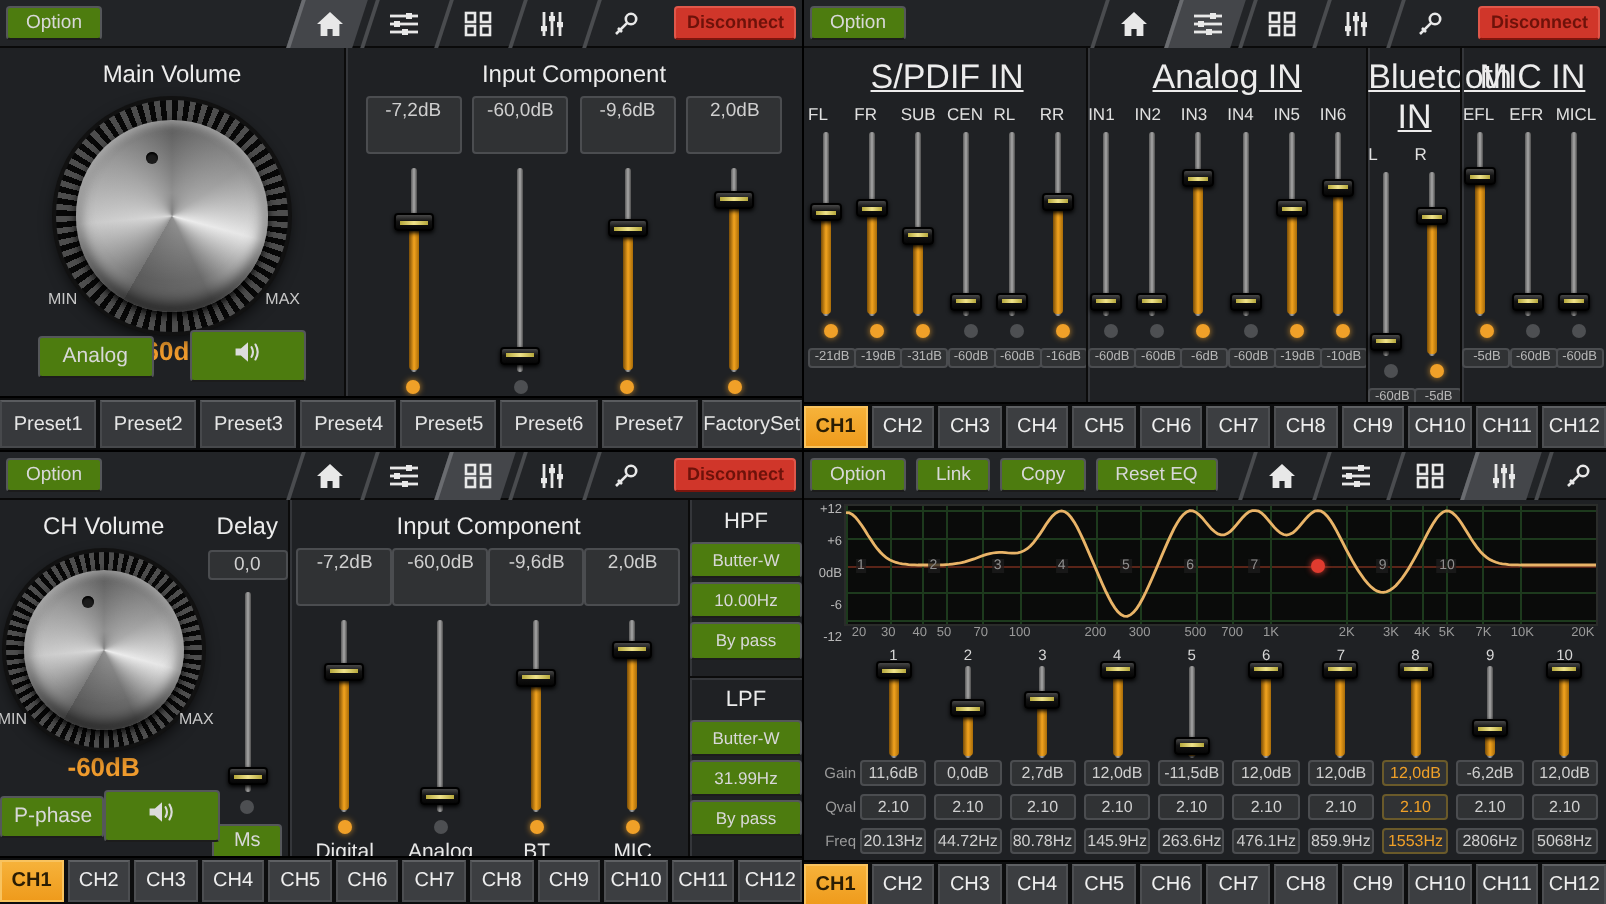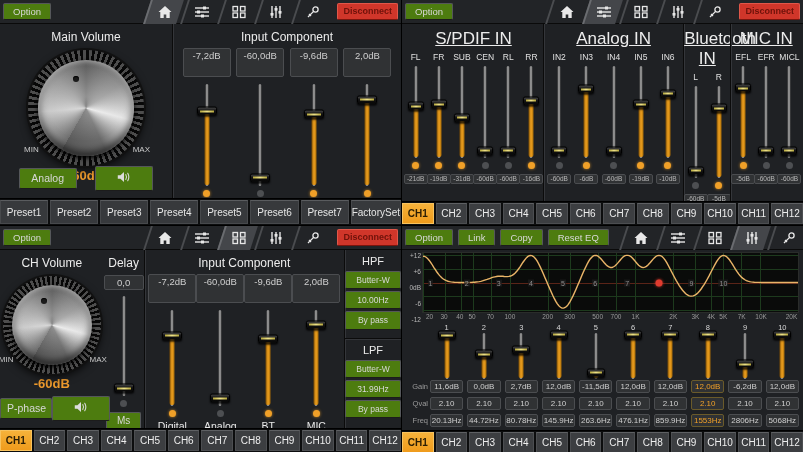--- a/index.html
+++ b/index.html
@@ -61,21 +61,21 @@
   .mv-btns { position:absolute; bottom:7px; left:0; right:0; display:flex; justify-content:space-evenly; align-items:center; }
   .mv-btns .btn { min-width:58px; text-align:center; font-size:10.5px; padding:3px 10px; }
   .presets { flex:0 0 27px; display:flex; gap:2px; background:#0c0d0e; border-top:1px solid #000; padding:1px 0; }
   .presets .pbtn { flex:1; background:#37393c; border:1px solid #47494c; border-top-color:#5a5c5f; color:#e6e6e6; font-size:10px; display:flex; align-items:center; justify-content:center; cursor:pointer; }
 
   
   .q2body { flex:1; display:flex; min-height:0; padding:0 2px; }
   .group { display:flex; flex-direction:column; min-width:0; }
   .group .g-title { text-align:center; font-size:17px; color:#ececec; padding:5px 0 3px;text-decoration:underline; }
   .g-cols { flex:1; display:flex; justify-content:space-evenly; }
-  .g-col { display:flex; flex-direction:column; align-items:center; min-width:0; }
+  .g-col { display:flex; flex-direction:column; align-items:flex-start; min-width:0; }
   .g-col .ch-label { font-size:8.5px; color:#e0e0e0; margin-bottom:4px; }
   .g-col .vslider { width:18px; }
   .g-col .vslider .handle { width:16px; }
   .g-col .vbox { margin-top:5px; width:24px; height:10px; font-size:6.5px; line-height:8px; color:#b8b8b8; }
   .chtabs { flex:0 0 24px; display:flex; gap:2px; background:#0c0d0e; border-top:1px solid #000; padding:1px 0; }
   .chtab { flex:1; background:#3c3e41; border:1px solid #4c4e51; border-top-color:#5e6063; color:#eee; font-size:10px; display:flex; align-items:center; justify-content:center; cursor:pointer; }
   .chtab.active { background:linear-gradient(#f6b23a,#ef9b1c); color:#2a1d04; font-weight:bold; border-color:#f8c35f; }
 
   
   .q3body { flex:1; display:flex; min-height:0; }
@@ -373,20 +373,29 @@
               </div>
               <div class="dot lit"></div>
               <div class="vbox">-16dB</div>
             </div>
           </div>
         </div>
         <div class="vdiv"></div>
         <div class="group" style="flex: 6 1 0%;">
           <div class="g-title">Analog IN</div>
           <div class="g-cols">
+            <div class="g-col">
+              <div class="ch-label">IN1</div>
+              <div class="vslider" style="height: 92px; --p: 92%;">
+                <div class="track"></div>
+                <div class="handle"></div>
+              </div>
+              <div class="dot"></div>
+              <div class="vbox">-60dB</div>
+            </div>
             <div class="g-col">
               <div class="ch-label">IN2</div>
               <div class="vslider" style="height: 92px; --p: 92%;">
                 <div class="track"></div>
                 <div class="handle"></div>
               </div>
               <div class="dot"></div>
               <div class="vbox">-60dB</div>
             </div>
             <div class="g-col">

